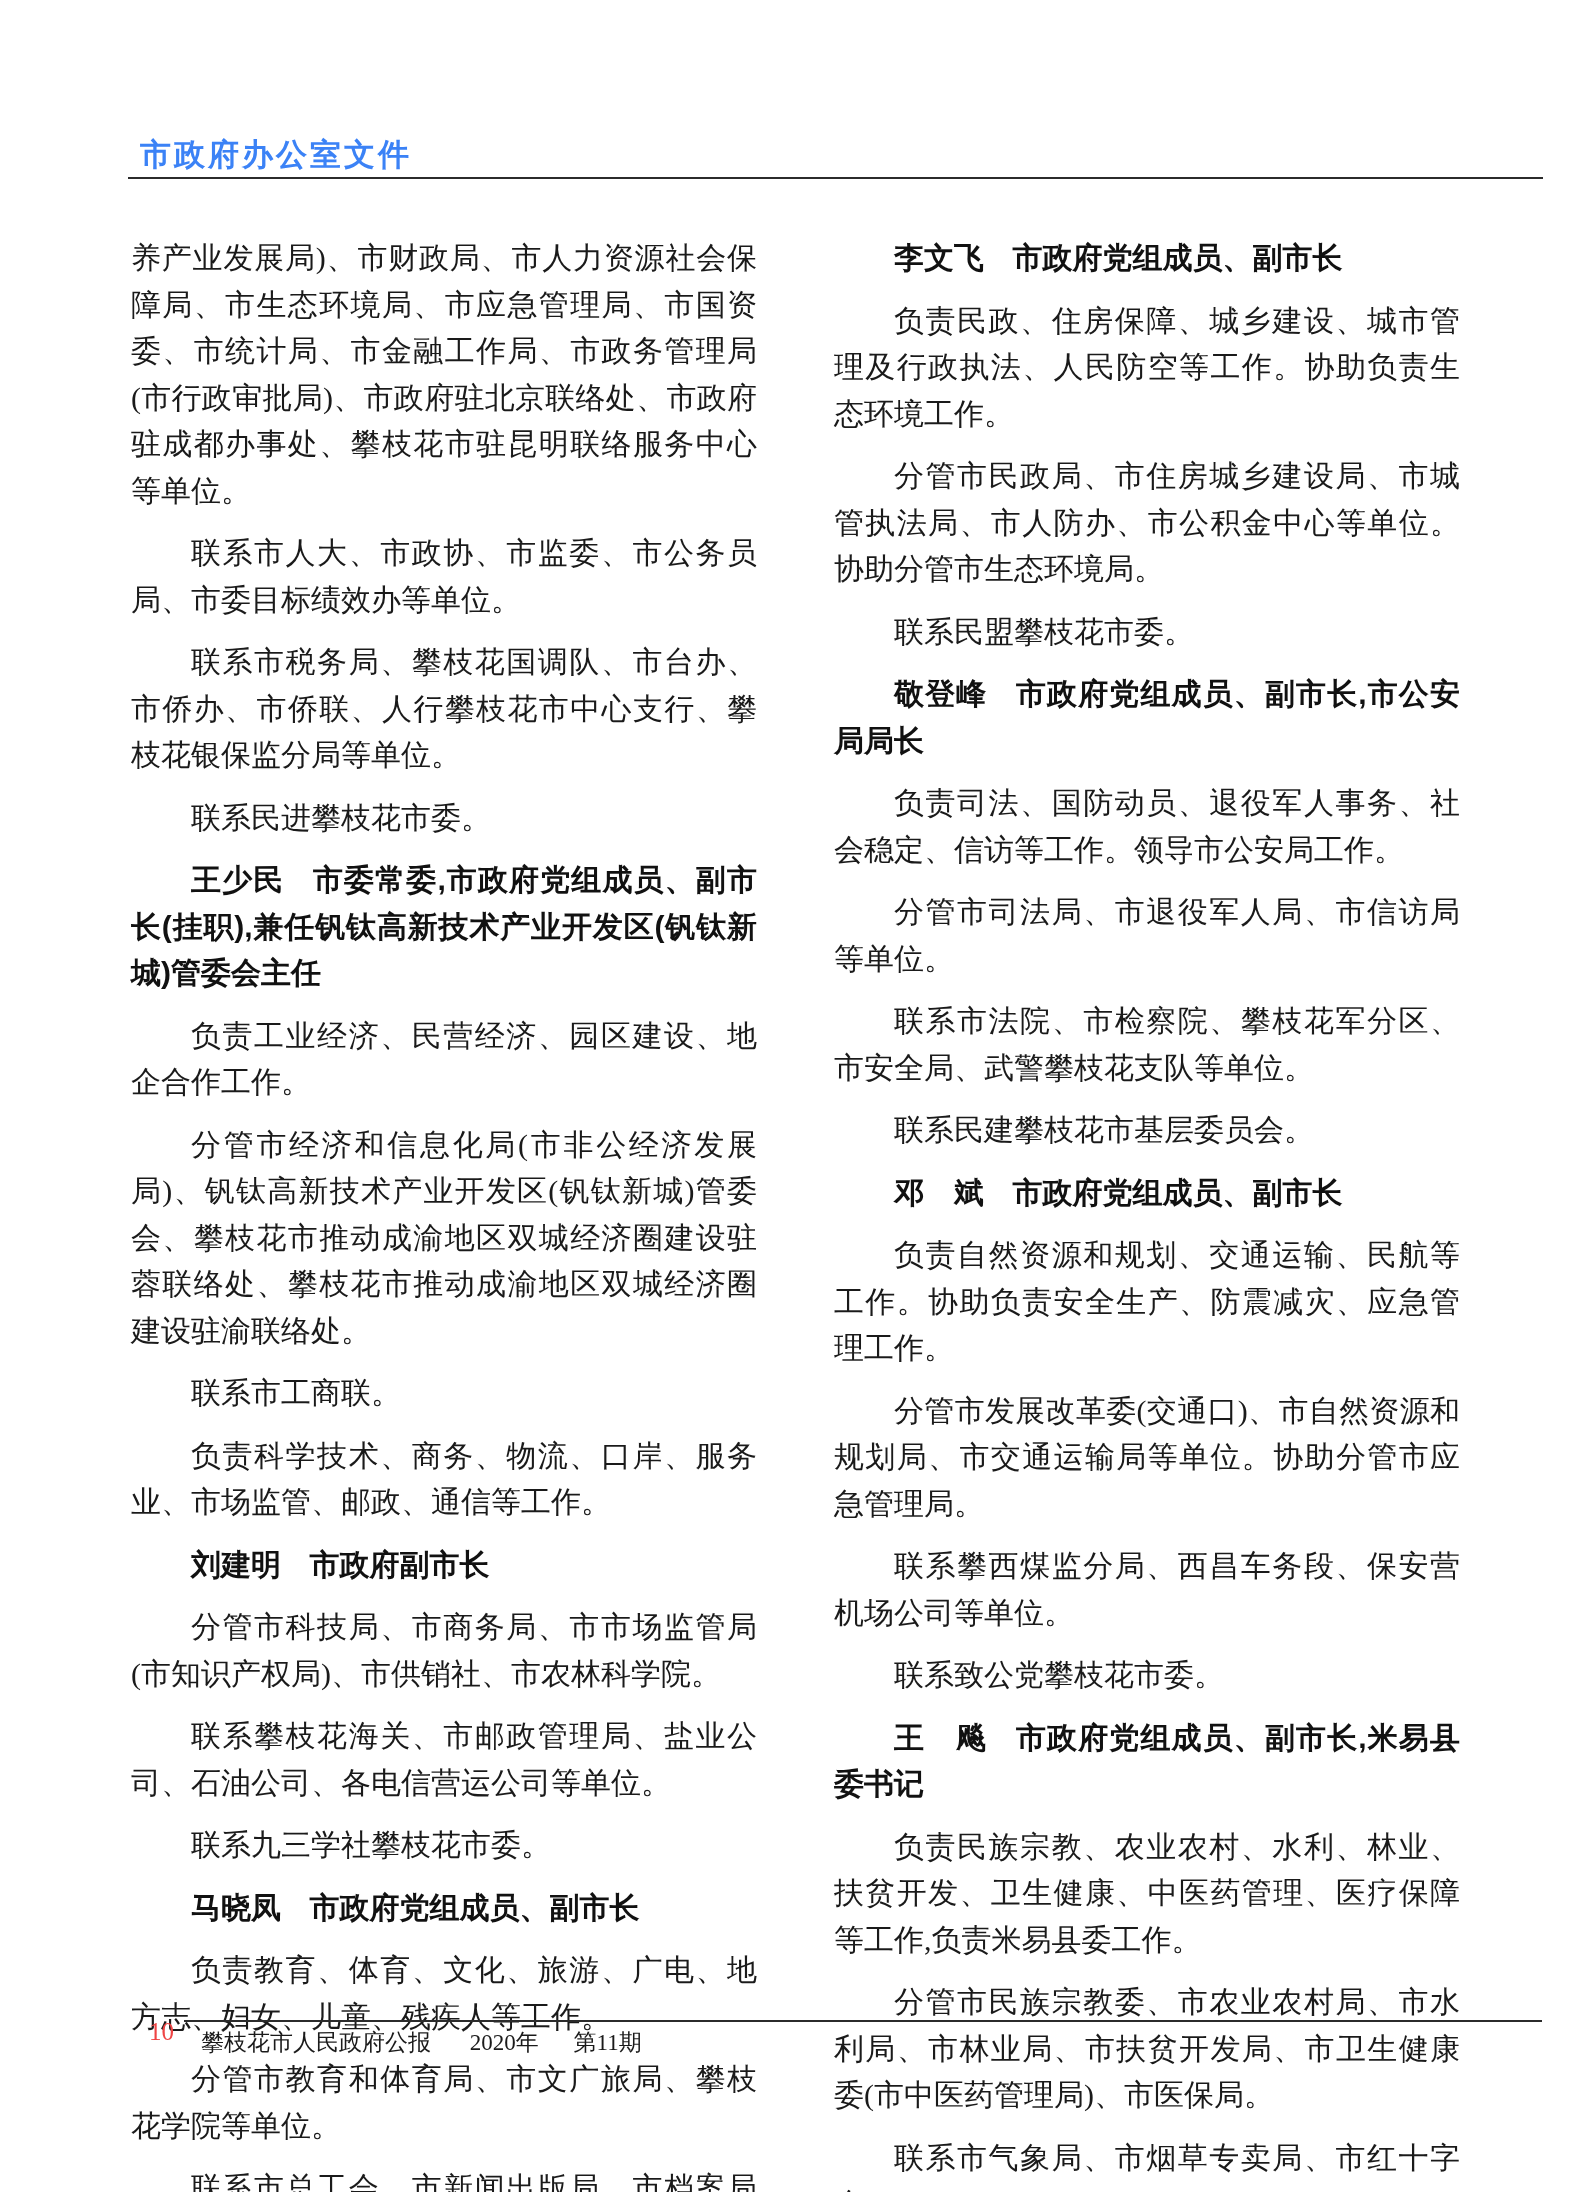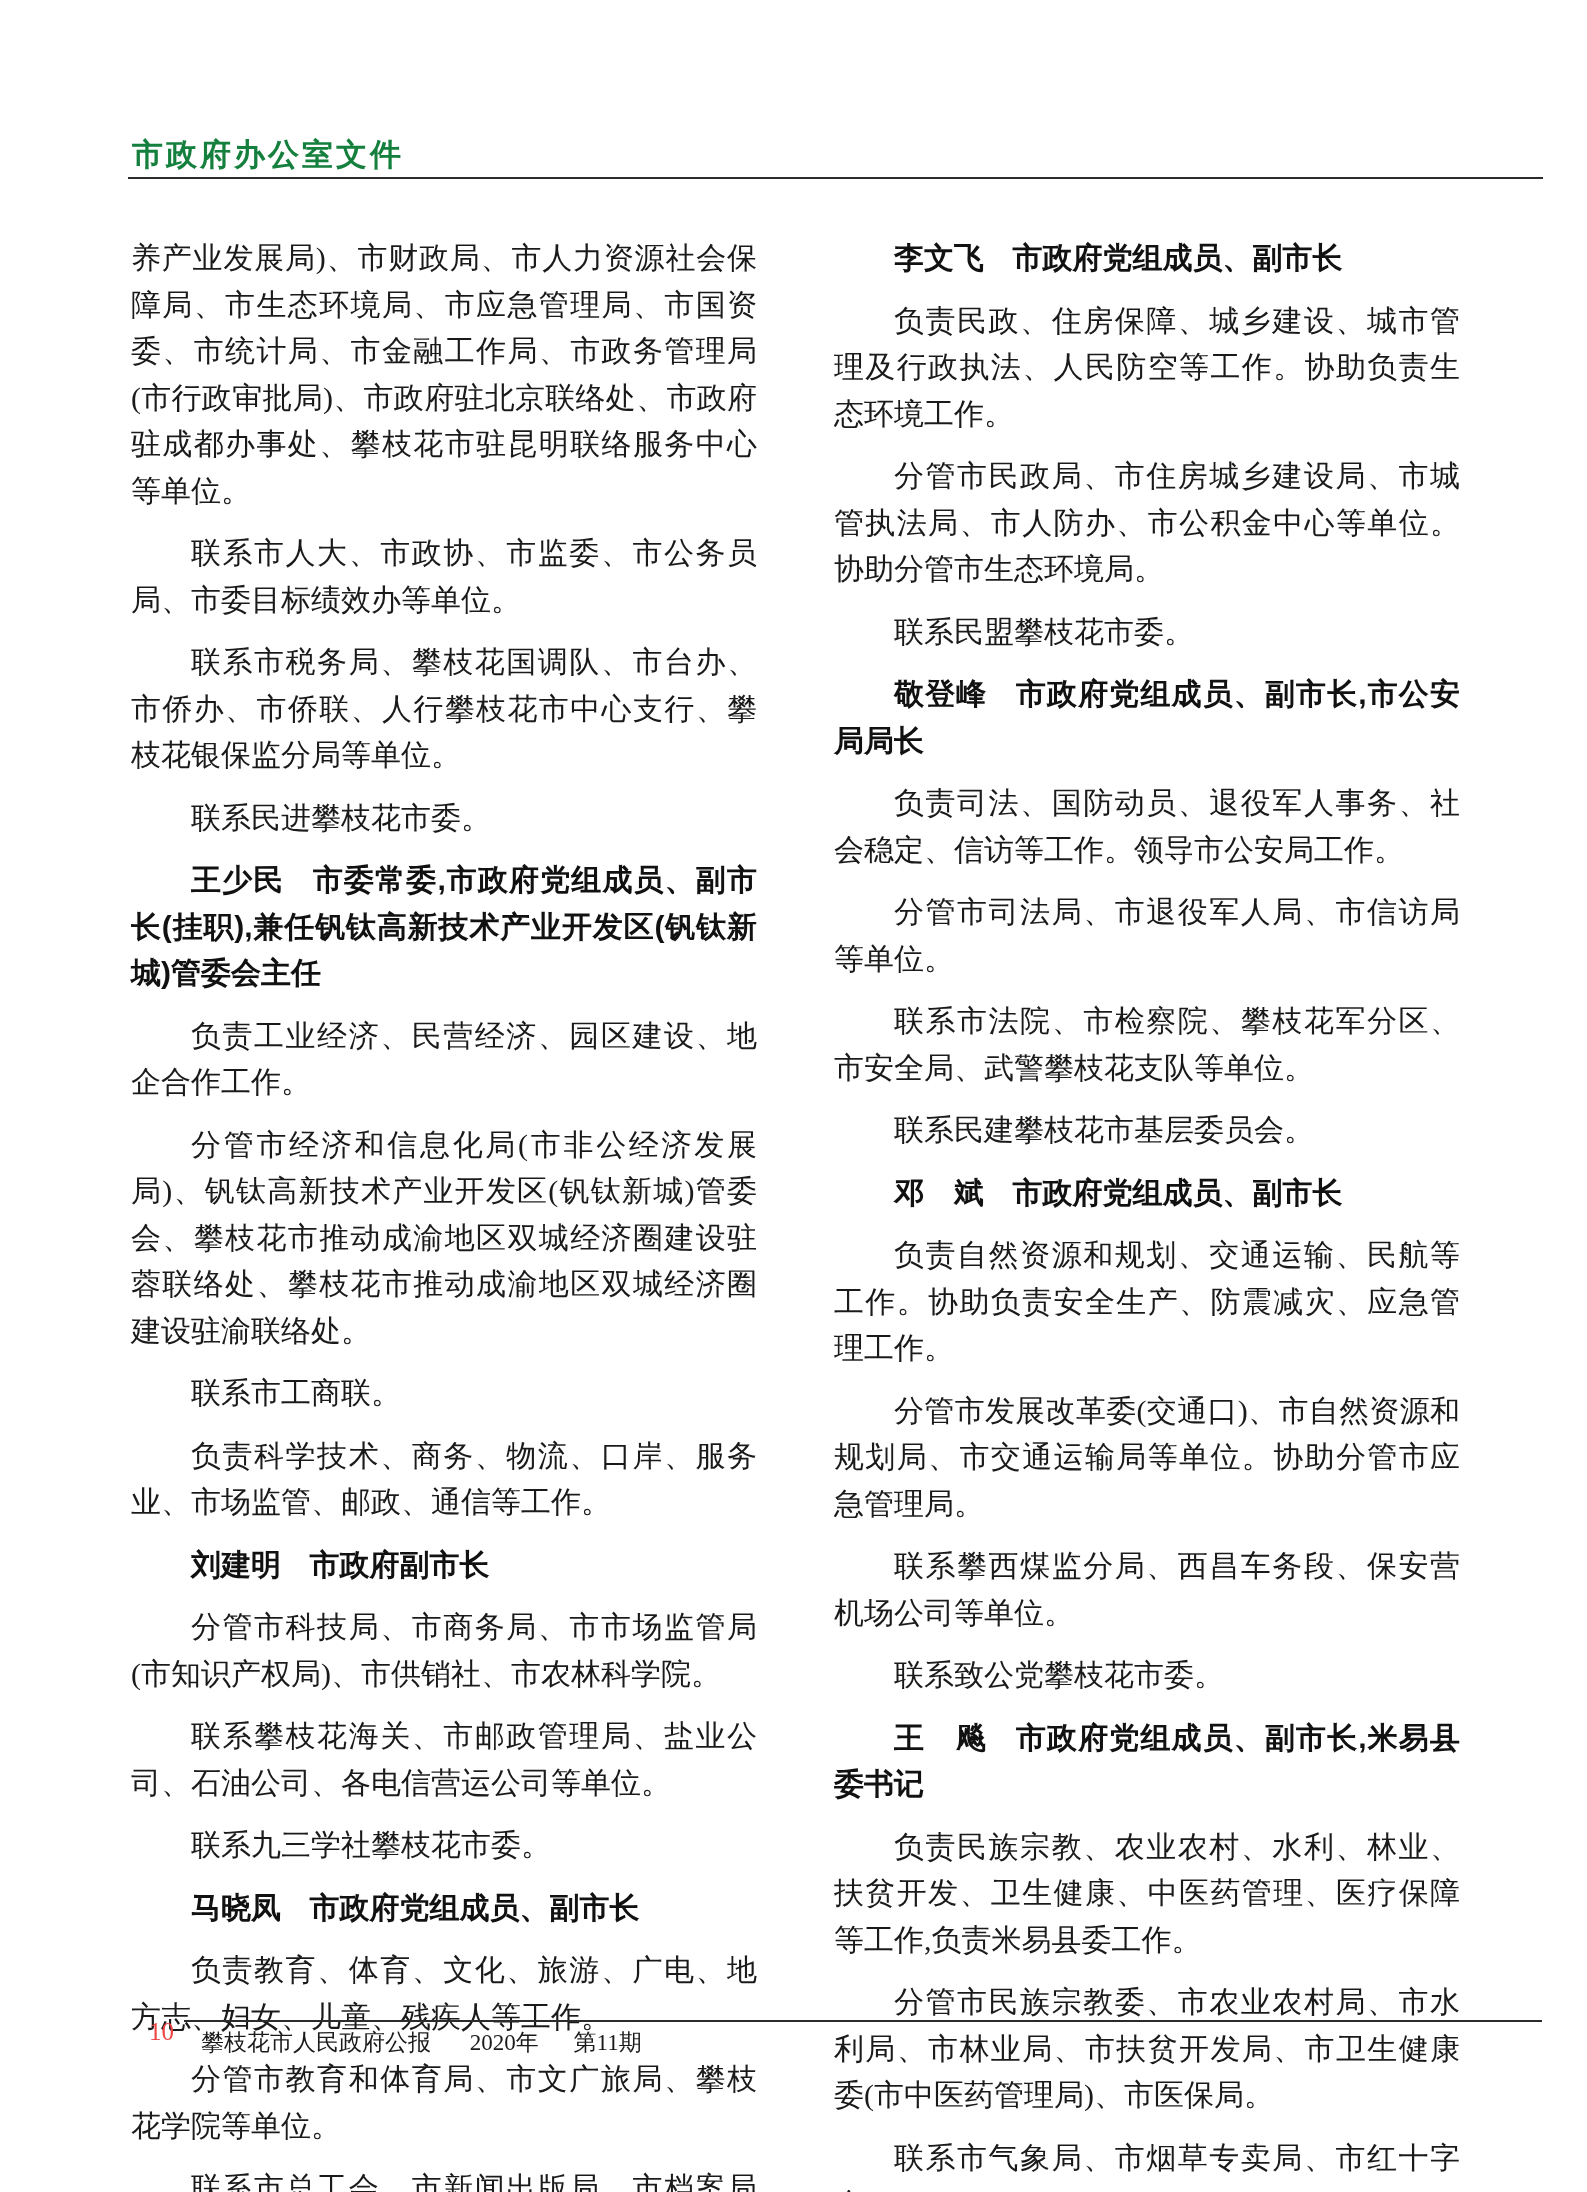--- a/index.html
+++ b/index.html
@@ -8,27 +8,27 @@
     width: 1587px;
     height: 2192px;
     background: #ffffff;
     font-family: "Liberation Serif", serif;
     color: #1a1a1a;
     overflow: hidden;
   }
   
   .doc-header-title {
     position: absolute;
-    left: 132px;
+    left: 140px;
     top: 134px;
     font-family: "Liberation Sans", sans-serif;
     font-weight: bold;
     font-size: 31px;
     letter-spacing: 3px;
-    color: #15803d;
+    color: #3b82f6;
     white-space: nowrap;
   }
   .header-rule {
     position: absolute;
     left: 128px;
     top: 177px;
     width: 1415px;
     height: 2px;
     background: #2b2b2b;
   }

